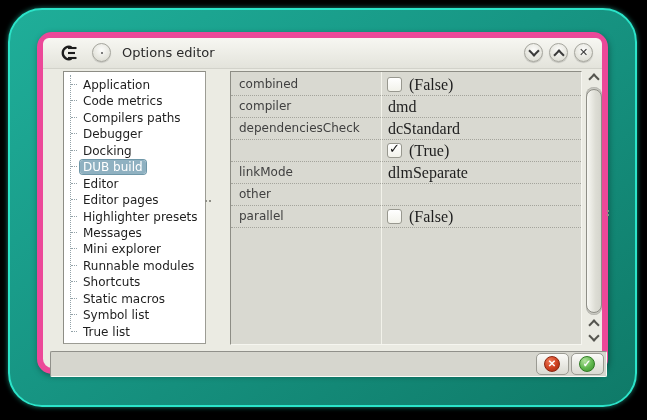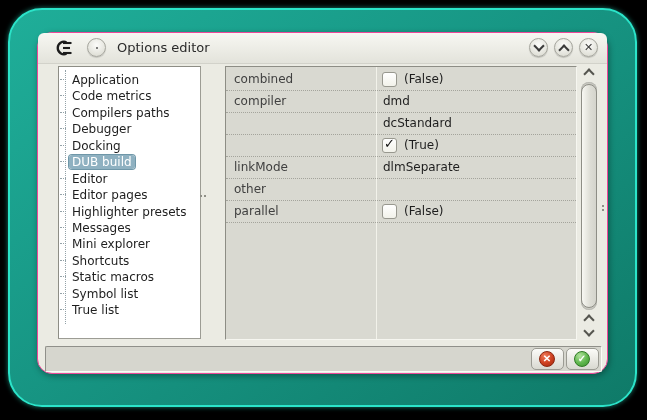--- a/index.html
+++ b/index.html
@@ -10,21 +10,21 @@
   }
   .frame{
     position:absolute;left:8px;top:8px;width:625px;height:395px;
     border-radius:34px;
     background:linear-gradient(145deg,#1fae99 0%,#179684 45%,#0f7a68 100%);
     border:2px solid #2be4c9;
     box-shadow:0 0 5px rgba(43,228,201,.55);
   }
   .window{
     position:absolute;left:37px;top:32px;width:571px;height:342px;
-    background:#ebebe3;border:1px solid #ec4899;border-radius:15px;
+    background:#ebebe3;border:6px solid #ec4899;border-radius:15px;
     box-shadow:1px 2px 6px rgba(0,0,0,.35);
     box-sizing:border-box;
   }
   
   .titlebar{
     position:absolute;left:0;top:0;right:0;height:30px;
     border-radius:6px 6px 0 0;
     background:linear-gradient(#f7f7f2,#e3e3db);
     border-bottom:1px solid #d2d2ca;
   }
@@ -58,21 +58,21 @@
     border-top-color:#8d8d85;border-left-color:#8d8d85;
     overflow:hidden;
   }
   .tree{list-style:none;margin:0;padding:5px 0 0 0;position:relative;}
   .tree::before{
     content:'';position:absolute;left:6px;top:3px;height:254px;
     border-left:1px dotted #93a2a8;
   }
   .tree li{
     height:16.45px;line-height:16.45px;font-size:12px;color:#1e1e1e;
-    white-space:nowrap;cursor:pointer;position:relative;padding-left:0;
+    white-space:nowrap;cursor:pointer;position:relative;padding-left:6px;
   }
   .tree li::before{
     content:'';display:inline-block;width:6px;height:1px;
     border-top:1px dotted #93a2a8;margin:0 3px 3px 1px;
   }
   .tree .label{padding:0 3px;border-radius:3px;}
   .tree li.selected .label{
     background:#8fb1c1;color:#fff;box-shadow:0 0 0 1px #6f97a8;
   }
   
@@ -98,21 +98,21 @@
   .pvalue{position:absolute;left:151px;top:0;right:0;height:21px;}
   .checkbox{
     position:absolute;left:5px;top:3px;width:15px;height:15px;border-radius:3px;
     background:linear-gradient(#ffffff,#f2f2ea);border:1px solid #98988f;
     box-sizing:border-box;cursor:pointer;
   }
   .checkbox span{
     position:absolute;left:1px;top:-3px;font-size:13px;font-weight:700;color:#111;
   }
   .vtext{
-    position:absolute;top:0;line-height:21px;font-size:12px;color:#1e1e1e;white-space:nowrap;
+    position:absolute;top:0;line-height:21px;font-size:16px;color:#1e1e1e;white-space:nowrap;font-family:Liberation Serif, serif;
   }
   .pvalue.has-check .vtext{left:27px;}
   .pvalue.no-check .vtext{left:6px;}
   
   .vscroll{position:absolute;left:541px;top:33px;width:20px;height:274px;}
   .sb-btn{position:absolute;left:0;width:20px;height:14px;cursor:pointer;}
   .sb-chev{position:absolute;left:6px;width:6px;height:6px;border-left:2px solid #55554f;border-bottom:2px solid #55554f;}
   .sb-chev.up{transform:rotate(135deg);top:4px;}
   .sb-chev.down{transform:rotate(-45deg);top:1px;}
   .sb-groove{
@@ -190,20 +190,21 @@
         <li><span class="label">Code metrics</span></li>
         <li><span class="label">Compilers paths</span></li>
         <li><span class="label">Debugger</span></li>
         <li><span class="label">Docking</span></li>
         <li class="selected"><span class="label">DUB build</span></li>
         <li><span class="label">Editor</span></li>
         <li><span class="label">Editor pages</span></li>
         <li><span class="label">Highlighter presets</span></li>
         <li><span class="label">Messages</span></li>
         <li><span class="label">Mini explorer</span></li>
+        <li><span class="label">Runnable modules</span></li>
         <li><span class="label">Shortcuts</span></li>
         <li><span class="label">Static macros</span></li>
         <li><span class="label">Symbol list</span></li>
         <li><span class="label">True list</span></li>
       </ul>
   </div>
 
   <div class="split-dots-h">
       <i></i>
       <i></i>
@@ -223,20 +224,21 @@
             <span class="vtext">(False)</span>
           </div>
         </div>
         <div class="prow">
           <div class="pname">compiler</div>
           <div class="pvalue no-check">
             <span class="vtext">dmd</span>
           </div>
         </div>
         <div class="prow">
+          <div class="pname">dependenciesCheck</div>
           <div class="pvalue no-check">
             <span class="vtext">dcStandard</span>
           </div>
         </div>
         <div class="prow">
           <div class="pvalue has-check">
             <span class="checkbox checked">
               <span>✓</span>
             </span>
             <span class="vtext">(True)</span>

